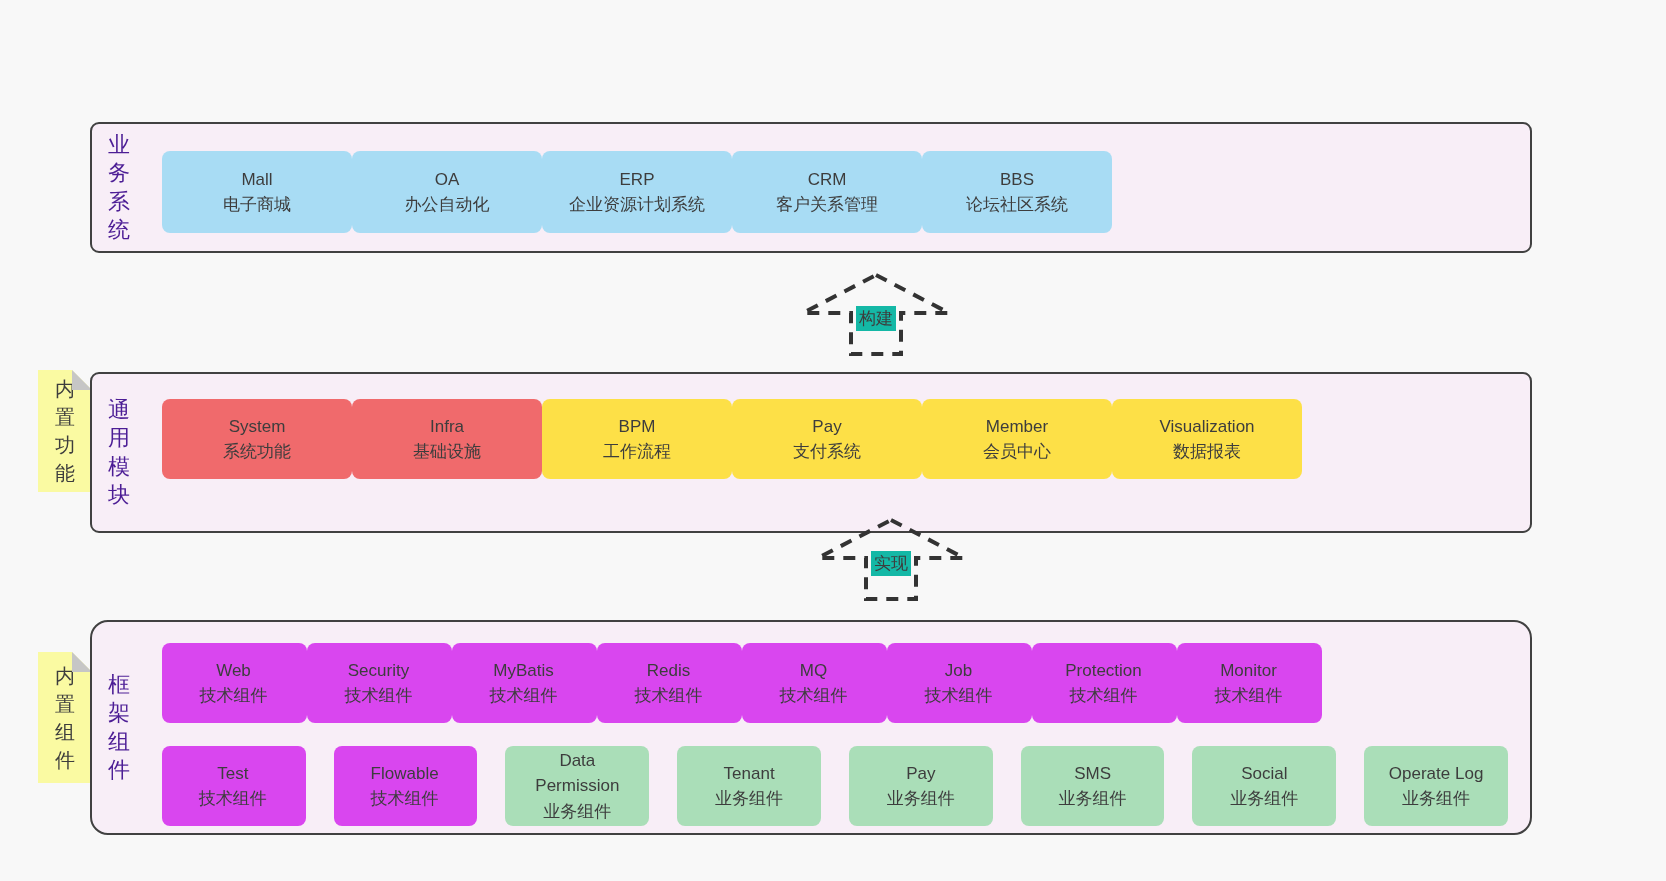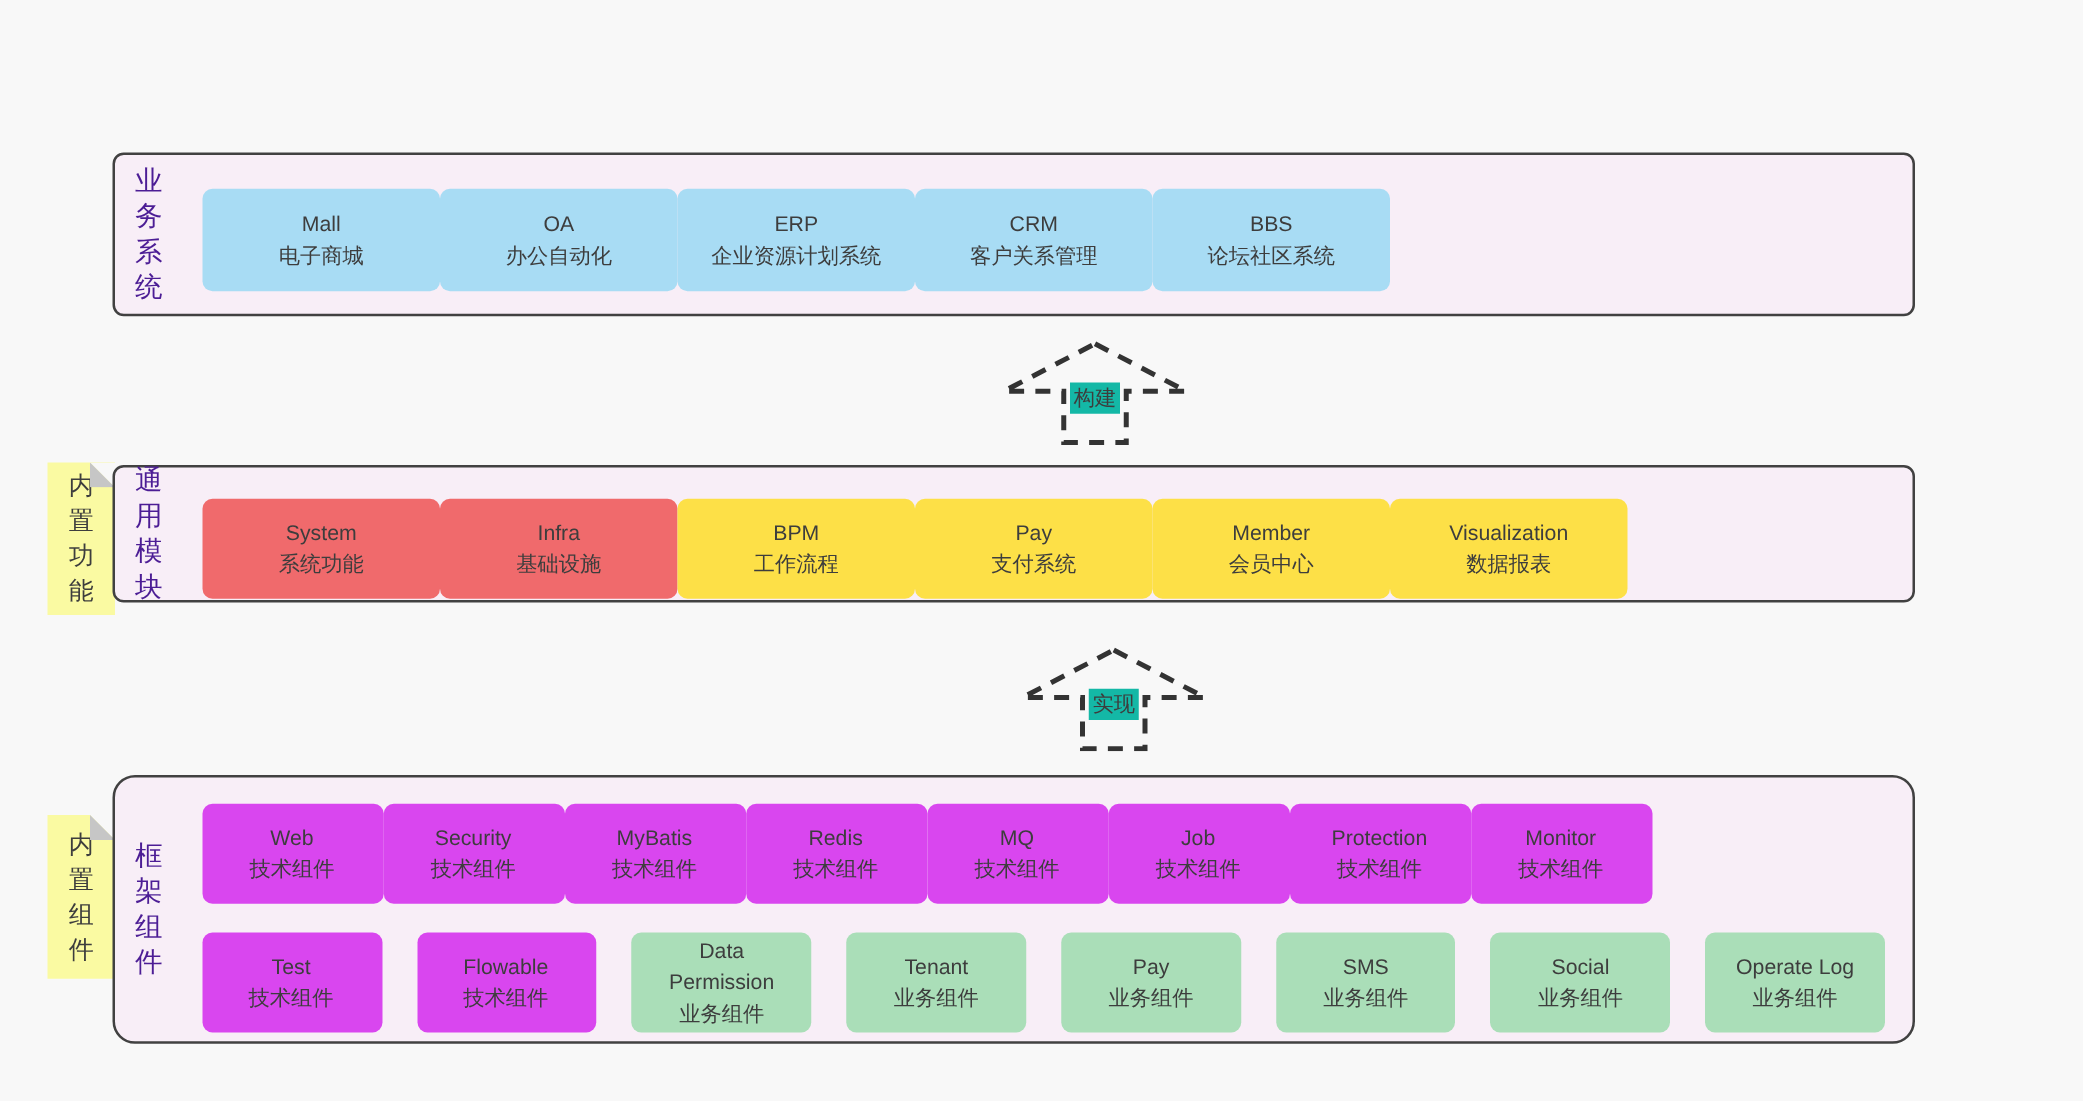--- a/index.html
+++ b/index.html
@@ -15,21 +15,21 @@
   
   .layer {
     position: absolute; left: 90px; width: 1442px;
     background: #f8eef7;
     border: 2px solid #414141;
     border-radius: 9px;
     box-sizing: border-box;
     z-index: 1;
   }
   #layer-business   { top: 122px; height: 131px; }
-  #layer-modules    { top: 372px; height: 110px; }
+  #layer-modules    { top: 372px; height: 161px; }
   #layer-components { top: 620px; height: 215px; border-radius: 18px; }
 
   
   .v-label {
     position: absolute; left: 13px; top: 50%;
     transform: translateY(-50%);
     width: 28px;
     font-size: 22px; line-height: 1.3;
     text-align: center; word-break: break-all;
     color: #4c1d95;

